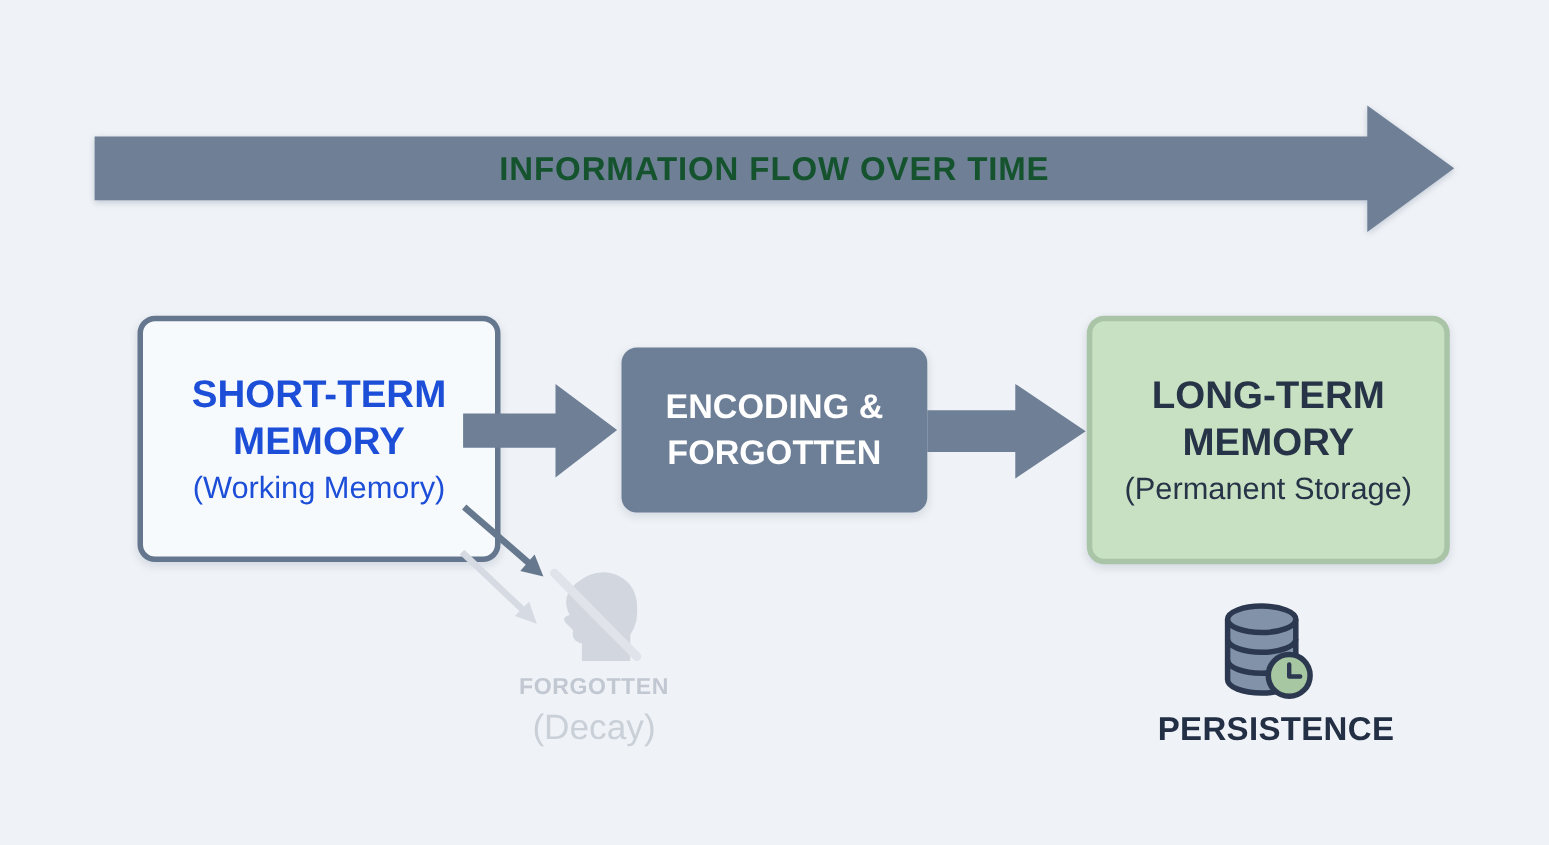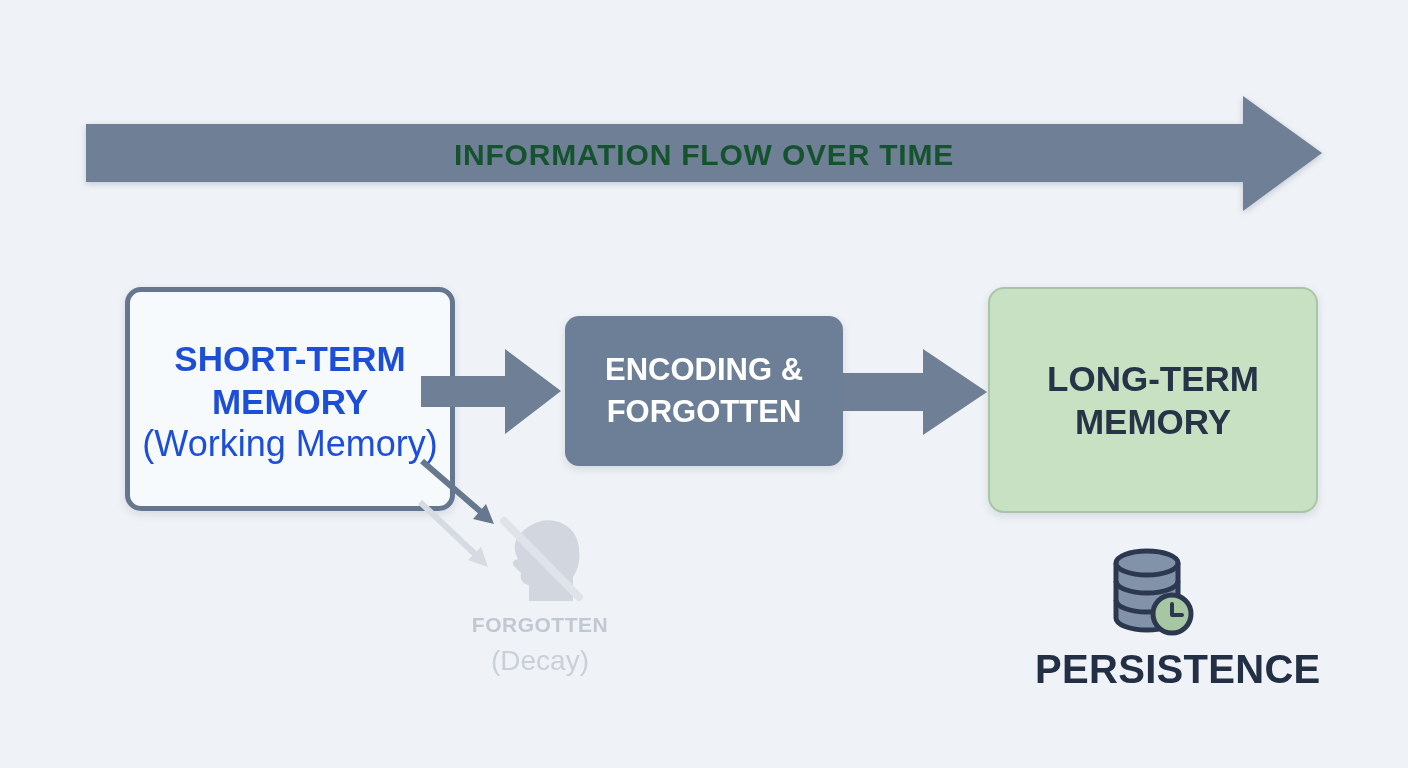--- a/index.html
+++ b/index.html
@@ -21,49 +21,49 @@
     color:#14532d;
   }
 
   
   .box{
     box-sizing:border-box;display:flex;flex-direction:column;
     align-items:center;justify-content:center;text-align:center;
     box-shadow:0 3px 8px rgba(90,110,140,.18);
   }
   .box-title{font-weight:700;font-size:35px;line-height:43px;}
-  .box-sub{font-size:36px;line-height:36px;margin-top:3px;}
+  .box-sub{font-size:28px;line-height:36px;margin-top:3px;}
 
   .stm-box{
     left:88px;top:287px;width:330px;height:224px;
     background:#f7fafc;border:5px solid #64778e;border-radius:16px;
     color:#2b3950;
   }
   .enc-box{
     left:565px;top:316px;width:278px;height:150px;
     background:#6d7f97;border-radius:14px;color:#f3f6f9;
   }
   .enc-box .box-title{font-size:31px;line-height:42px;}
   .ltm-box{
     left:988px;top:287px;width:330px;height:226px;
-    background:#c7e1c2;border:2px solid #8b5cf6;border-radius:16px;
+    background:#c7e1c2;border:5px solid #8b5cf6;border-radius:16px;
     color:#273447;
   }
 
   
   .forgotten-labels{
     left:420px;top:608px;width:240px;text-align:center;
   }
   .forgotten-title{font-size:21px;font-weight:700;letter-spacing:.5px;color:#c2c8d2;line-height:34px;}
-  .forgotten-sub{font-size:28px;color:#cad0d8;line-height:34px;margin-top:2px;}
+  .forgotten-sub{font-size:32px;color:#cad0d8;line-height:34px;margin-top:2px;}
 
   
   .persistence-label{
     left:1035px;top:647px;width:250px;text-align:center;
-    font-size:40px;font-weight:700;letter-spacing:.3px;color:#222f45;
+    font-size:30px;font-weight:700;letter-spacing:.3px;color:#222f45;
   }
 </style>
 </head>
 <body>
 
 <div class="stage">
 
   <svg class="abs timeline-svg" width="1408" height="768" viewBox="0 0 1408 768">
     <polygon points="86,124 1243,124 1243,96 1322,153 1243,211 1243,182 86,182" style="filter: drop-shadow(rgba(90, 110, 140, 0.3) 0px 2px 3px); fill: rgb(110, 127, 150);"></polygon>
   </svg>
@@ -84,20 +84,21 @@
     <div class="box-title">FORGOTTEN</div>
   </div>
 
   <svg class="abs" style="left:0;top:0;" width="1408" height="768" viewBox="0 0 1408 768">
     <polygon points="843,373 923,373 923,349 987,392 923,435 923,411 843,411" style="fill: rgb(110, 127, 150);"></polygon>
   </svg>
 
   <div class="abs box ltm-box" style="background-color: rgb(199, 225, 194); border-color: rgb(170, 196, 168); color: rgb(39, 52, 71);">
     <div class="box-title">LONG-TERM</div>
     <div class="box-title">MEMORY</div>
+    <div class="box-sub">(Permanent Storage)</div>
   </div>
 
   <svg class="abs" style="left:0;top:0;" width="1408" height="768" viewBox="0 0 1408 768">
 
     <g style="color: rgb(102, 120, 142);">
       <line x1="422" y1="461" x2="481" y2="512" stroke="#66788e" stroke-width="6"></line>
       <polygon points="494,524 473,519 486,504" fill="#66788e"></polygon>
     </g>
 
     <g>

